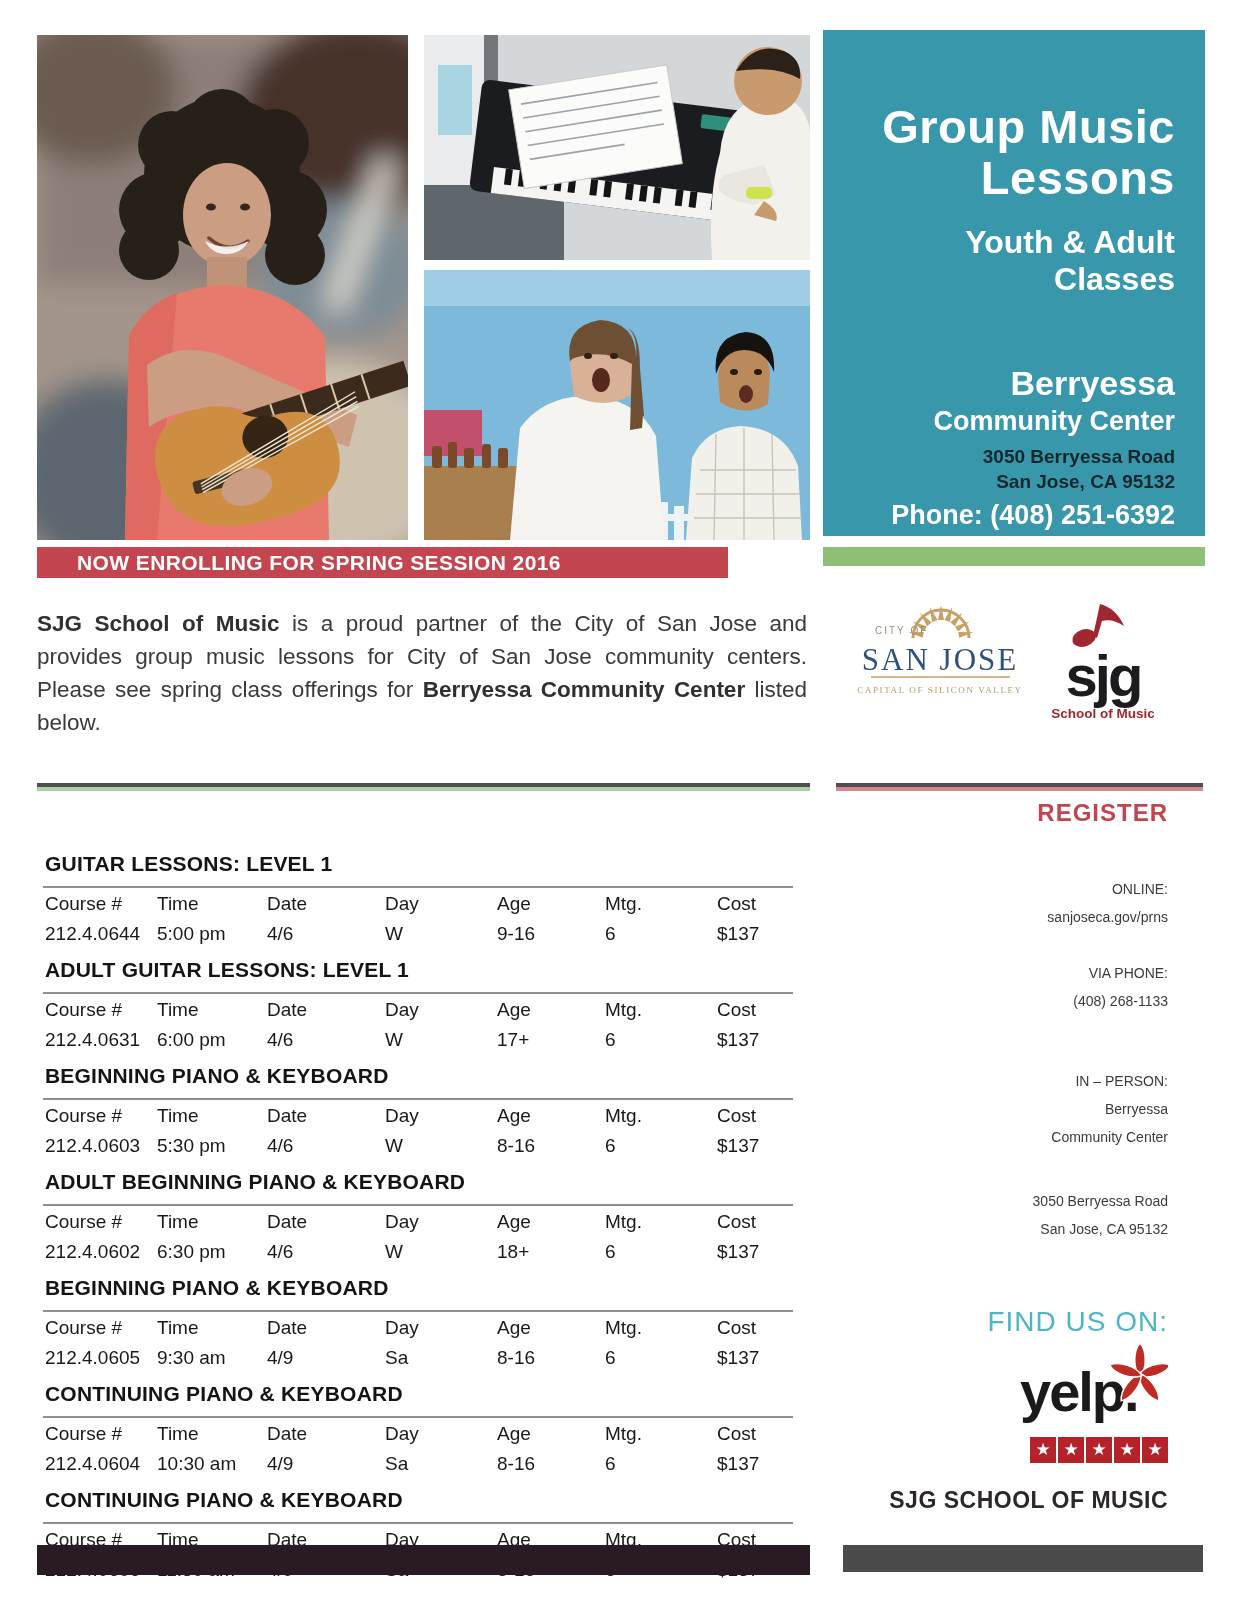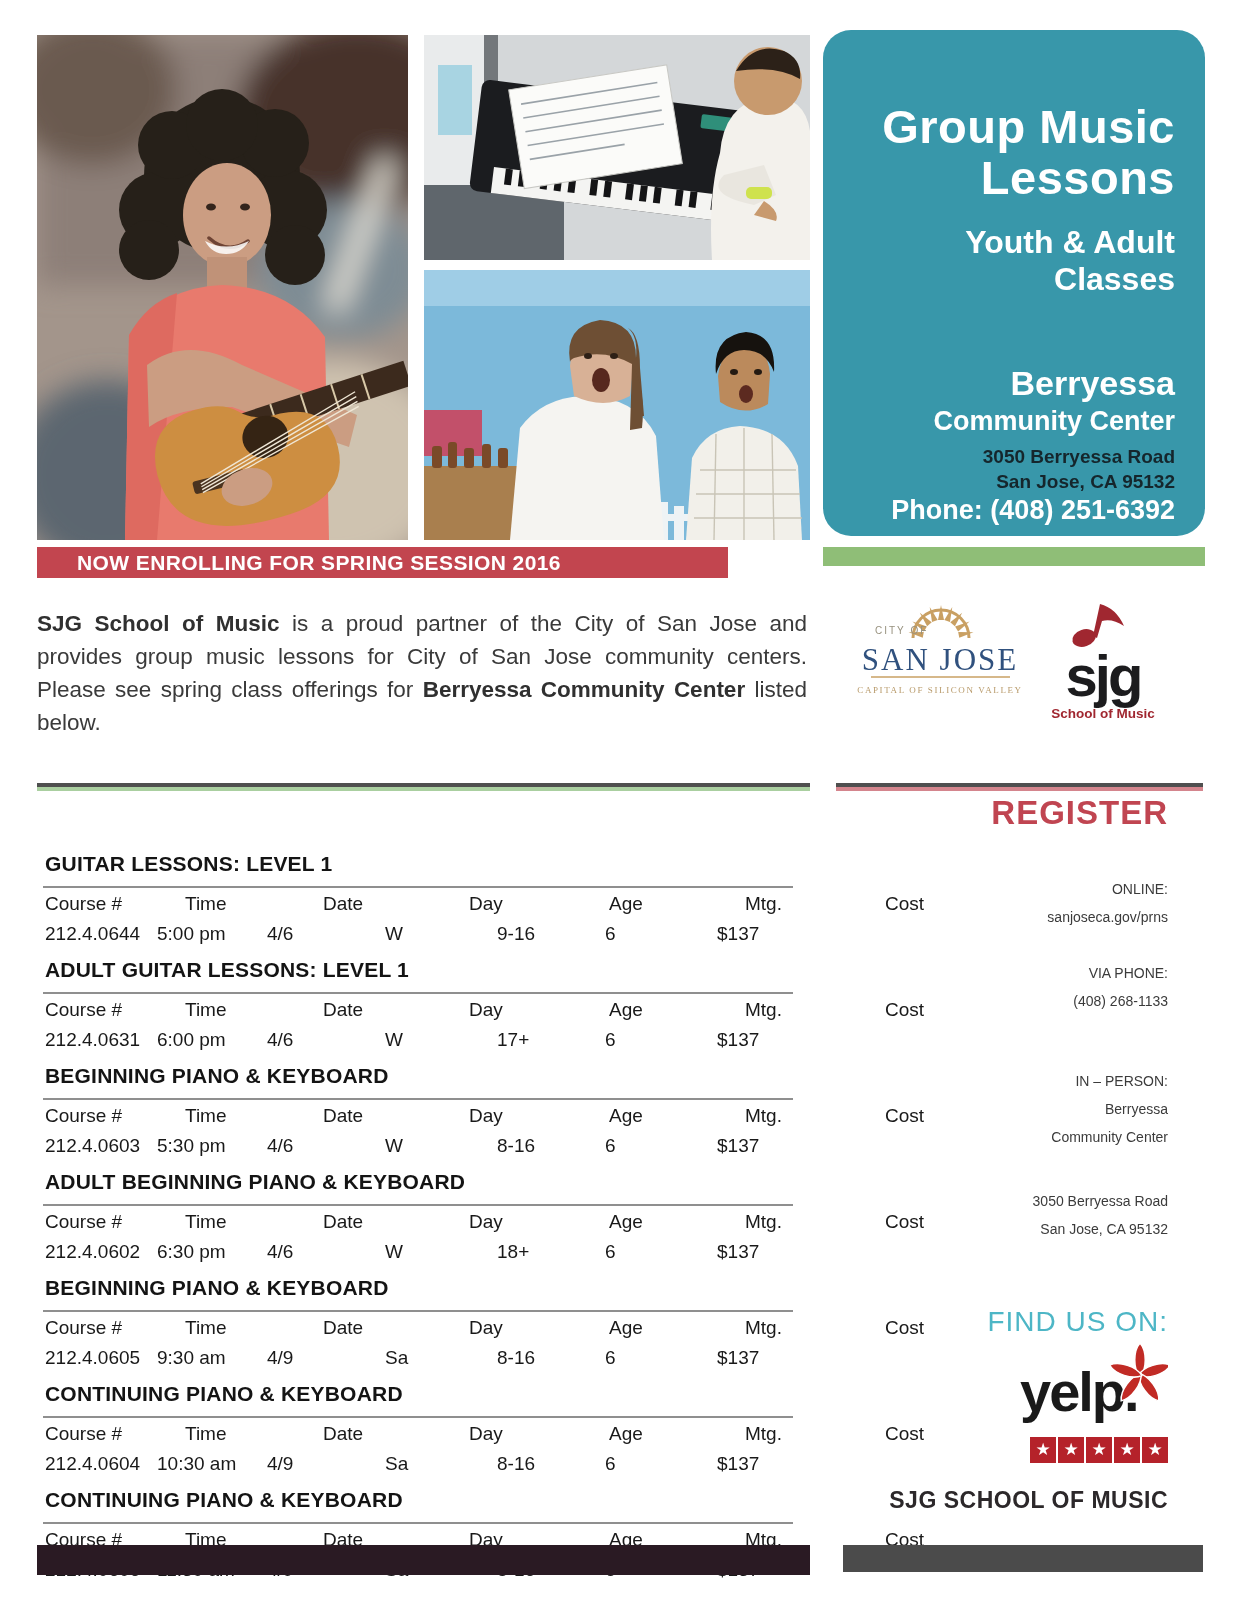--- a/index.html
+++ b/index.html
@@ -9,27 +9,27 @@
   .photo{overflow:hidden;}
   .photo svg{display:block;width:100%;height:100%;}
 
   
   #photo-guitar{left:37px;top:35px;width:371px;height:505px;}
   #photo-keyboard{left:424px;top:35px;width:386px;height:225px;}
   #photo-singing{left:424px;top:270px;width:386px;height:270px;}
 
   
   #hero{left:823px;top:30px;width:382px;height:506px;background:var(--teal-box,#3897aa);
-        text-align:right;box-sizing:border-box;padding:72px 30px 0 18px;color:#fff;border-radius:28px;}
+        text-align:right;box-sizing:border-box;padding:72px 30px 0 18px;color:#fff;}
   .hero-title{font-size:47px;font-weight:600;line-height:1.08;letter-spacing:.5px;}
   .hero-sub{font-size:32px;font-weight:700;margin-top:20px;}
   .hero-venue{font-size:34px;font-weight:600;margin-top:66px;}
   .hero-venue2{font-size:27px;font-weight:600;margin-top:3px;}
   .hero-addr{font-size:19px;font-weight:700;color:#15262c;line-height:1.35;margin-top:7px;}
-  .hero-phone{font-size:27px;font-weight:600;}
+  .hero-phone{font-size:27px;font-weight:600;margin-top:5px;}
 
   
   #banner{left:37px;top:547px;width:691px;height:31px;background:var(--banner-red,#c2454f);
           color:#fff;font-size:21px;font-weight:700;letter-spacing:.4px;line-height:31px;
           padding-left:40px;box-sizing:border-box;}
   #greenbar{left:823px;top:547px;width:382px;height:19px;background:var(--green-bar,#8fbe77);}
 
   
   #intro{left:37px;top:607px;width:770px;font-size:22.5px;line-height:33px;color:#3a3a3a;
          text-align:justify;}
@@ -48,27 +48,27 @@
   
   #classes-heading{left:37px;top:795px;font-size:33px;font-weight:500;letter-spacing:.5px;
                    color:var(--heading-teal,#3b9fb0);}
 
   
   #sections{left:43px;top:843px;width:750px;}
   .section-title{font-size:21px;font-weight:700;color:#141414;letter-spacing:.2px;
                  padding:9px 0 10px 2px;border-bottom:2px solid #8f8f8f;height:24px;line-height:24px;
                  box-sizing:content-box;}
   .row{display:grid;grid-template-columns:112px 110px 118px 112px 108px 112px auto;align-items:center;}
-  .header-row{height:31px;font-size:19px;color:#191919;gap:28px;}
+  .header-row{height:31px;font-size:19px;color:#191919;}
   .data-row{height:30px;font-size:19px;color:#191919;}
   .cell{padding-left:2px;white-space:nowrap;}
 
   
   #register-col{left:836px;top:795px;width:332px;text-align:right;color:#3b3b3b;}
-  #register-heading{font-size:33px;font-weight:600;letter-spacing:1px;color:var(--register-red,#c04551);
+  #register-heading{font-size:24px;font-weight:600;letter-spacing:1px;color:var(--register-red,#c04551);
                     line-height:36px;margin:0 0 44px 0;}
   .reg-group{font-size:14px;line-height:28px;}
   .reg-online{margin-bottom:28px;}
   .reg-phone{margin-bottom:52px;}
   .reg-inperson{margin-bottom:36px;}
   .reg-address{margin-bottom:64px;}
   #findus-heading{font-size:28px;font-weight:400;letter-spacing:1px;color:var(--find-teal,#4db6c6);
                   line-height:30px;margin-bottom:6px;}
   #yelp-logo{display:inline-block;width:150px;height:88px;margin-bottom:2px;}
   #yelp-logo svg{display:block;width:100%;height:100%;}

